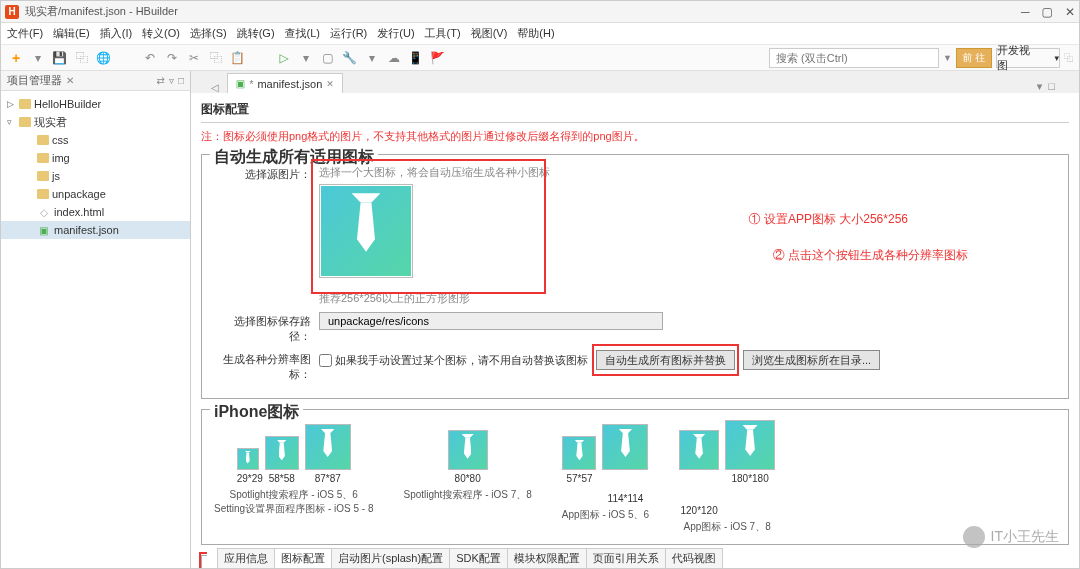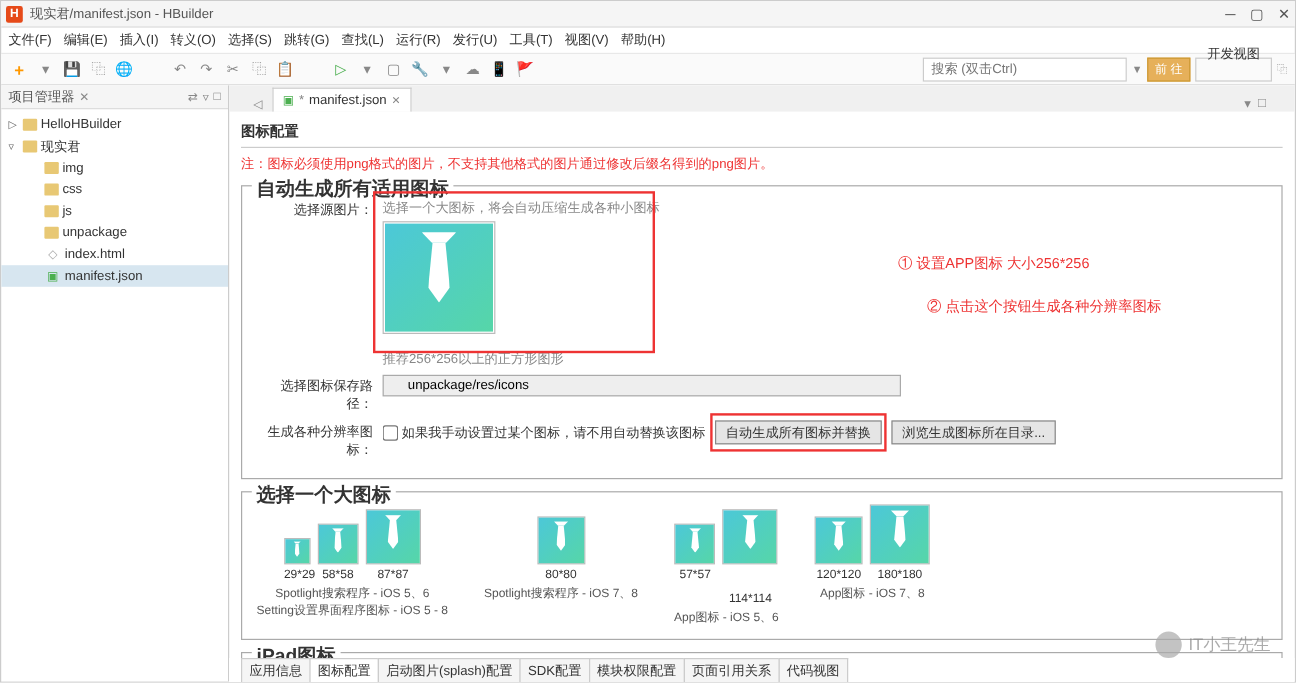--- a/index.html
+++ b/index.html
@@ -12,21 +12,21 @@
 .menubar { height: 22px; display: flex; align-items: center; padding: 0 6px; gap: 10px; font-size: 11px; color: #333; border-bottom: 1px solid #e8e8e8; }
 .menubar span { cursor: pointer; }
 .toolbar { height: 26px; display: flex; align-items: center; padding: 0 6px; gap: 4px; border-bottom: 1px solid #e0e0e0; background: #fafafa; }
 .tbtn { width: 18px; height: 18px; display: flex; align-items: center; justify-content: center; color: #888; cursor: pointer; }
 .tbtn.accent { color: #ff9800; font-size: 14px; font-weight: bold; }
 .tbtn.green { color: #4caf50; }
 .searchbox { margin-left: auto; display: flex; align-items: center; gap: 4px; }
 .searchbox input { width: 170px; height: 20px; border: 1px solid #ccc; padding: 0 6px; font-size: 11px; }
 .searchbox .dropdown { font-size: 9px; color: #888; }
 .searchbox .go { width: 36px; height: 20px; background: #e6b05a; border: 1px solid #cc9933; display: flex; align-items: center; justify-content: center; color: #fff; font-size: 10px; cursor: pointer; }
-.searchbox .dev-view { width: 64px; height: 20px; border: 1px solid #ccc; display: flex; align-items: center; justify-content: center; font-size: 11px; gap: 17px; cursor: pointer; flex-direction: column; }
+.searchbox .dev-view { width: 64px; height: 20px; border: 1px solid #ccc; display: flex; align-items: center; justify-content: center; font-size: 11px; gap: 17px; cursor: pointer; }
 .body { flex: 1; display: flex; overflow: hidden; }
 .sidebar { width: 190px; border-right: 1px solid #ccc; display: flex; flex-direction: column; }
 .panel-header { height: 20px; background: #f5f5f5; border-bottom: 1px solid #ddd; display: flex; align-items: center; padding: 0 6px; font-size: 11px; color: #555; }
 .panel-header .x { margin-left: 4px; color: #888; font-size: 10px; }
 .panel-header .spacer { flex: 1; }
 .panel-header .tool { margin-left: 4px; color: #888; font-size: 10px; }
 .tree { padding: 4px 0; font-size: 11px; }
 .tree-item { display: flex; align-items: center; height: 18px; padding: 0 4px; cursor: pointer; }
 .tree-item .arrow { width: 12px; font-size: 9px; color: #666; }
 .tree-item .icon { width: 14px; height: 14px; margin-right: 3px; display: flex; align-items: center; justify-content: center; font-size: 10px; }
@@ -48,32 +48,32 @@
 .row { display: flex; align-items: flex-start; margin-bottom: 6px; font-size: 11px; }
 .row-label { width: 105px; color: #333; padding-top: 2px; text-align: right; padding-right: 8px; }
 .row-body { flex: 1; }
 .hint { color: #888; }
 .app-icon-big { width: 94px; height: 94px; border: 1px solid #bbb; padding: 1px; }
 .tie-icon { width: 100%; height: 100%; background: linear-gradient(135deg, #4cc8d8 0%, #56d6a8 100%); display: flex; align-items: flex-start; justify-content: center; position: relative; overflow: hidden; }
 .tie-icon::before { content: ""; position: absolute; top: 8%; left: 34%; width: 32%; height: 10%; background: #fff; clip-path: polygon(0 0, 100% 0, 70% 100%, 30% 100%); }
 .tie-icon::after { content: ""; position: absolute; top: 18%; left: 40%; width: 20%; height: 55%; background: #fff; clip-path: polygon(20% 0, 80% 0, 100% 75%, 50% 100%, 0 75%); }
 .redbox { position: absolute; border: 2px solid #e33; pointer-events: none; }
 .red-anno { position: absolute; color: #e33; font-size: 12px; pointer-events: none; }
-.savepath { width: 432px; height: 18px; border: 1px solid #aaa; background: #eee; padding: 0 20px; font-size: 11px; }
+.savepath { width: 344px; height: 18px; border: 1px solid #aaa; background: #eee; padding: 0 8px; font-size: 11px; }
 .gen-row { display: flex; align-items: center; gap: 8px; font-size: 11px; flex-wrap: wrap; }
 .gen-row input[type=checkbox] { margin-right: 3px; }
 .btn { height: 20px; padding: 0 8px; border: 1px solid #888; background: #e5e5e5; font-size: 11px; display: flex; align-items: center; cursor: pointer; }
 .icon-grid { display: flex; gap: 30px; flex-wrap: wrap; align-items: flex-start; }
 .icon-group { display: flex; flex-direction: column; align-items: center; }
 .icon-group .thumbs { display: flex; align-items: flex-end; gap: 6px; height: 50px; margin-bottom: 3px; }
 .icon-group .labels { display: flex; gap: 6px; font-size: 10px; margin-bottom: 4px; }
 .icon-group .labels span { display: block; text-align: center; }
 .group-sub { font-size: 10px; color: #555; text-align: center; line-height: 1.4; }
 .thumb { border: 1px solid #bbb; }
-.bottom-tabs { position: absolute; left: 0; bottom: 0; right: 0; display: flex; font-size: 11px; background: #fff; padding-left: 10px; }
+.bottom-tabs { position: absolute; left: 16px; bottom: 0; right: 0; display: flex; font-size: 11px; background: #fff; padding-left: 10px; }
 .btab { border: 1px solid #ccc; border-bottom: none; padding: 2px 6px; background: #f5f5f5; margin-right: -1px; cursor: pointer; }
 .btab.active { background: #fff; border-top: 1px solid #ccc; }
 .watermark { position: absolute; right: 20px; bottom: 20px; color: #888; font-size: 14px; display: flex; align-items: center; gap: 6px; opacity: 0.7; pointer-events: none; }
 .watermark .wx { width: 22px; height: 22px; border-radius: 50%; background: #aaa; }
 </style>
 </head>
 <body>
 
 <div class="window">
   <div class="titlebar">
@@ -151,26 +151,26 @@
             <span>HelloHBuilder</span>
           </div>
           <div class="tree-item" style="padding-left: 6px;">
             <span class="arrow">▿</span>
             <span class="icon folder-icon" style="width: 12px; height: 10px;"></span>
             <span>现实君</span>
           </div>
           <div class="tree-item" style="padding-left: 24px;">
             <span class="arrow"></span>
             <span class="icon folder-icon" style="width: 12px; height: 10px;"></span>
+            <span>css</span>
+          </div>
+          <div class="tree-item" style="padding-left: 24px;">
+            <span class="arrow"></span>
+            <span class="icon folder-icon" style="width: 12px; height: 10px;"></span>
             <span>img</span>
-          </div>
-          <div class="tree-item" style="padding-left: 24px;">
-            <span class="arrow"></span>
-            <span class="icon folder-icon" style="width: 12px; height: 10px;"></span>
-            <span>css</span>
           </div>
           <div class="tree-item" style="padding-left: 24px;">
             <span class="arrow"></span>
             <span class="icon folder-icon" style="width: 12px; height: 10px;"></span>
             <span>js</span>
           </div>
           <div class="tree-item" style="padding-left: 24px;">
             <span class="arrow"></span>
             <span class="icon folder-icon" style="width: 12px; height: 10px;"></span>
             <span>unpackage</span>
@@ -239,21 +239,21 @@
               <div style="position:relative">
                 <div class="btn">自动生成所有图标并替换</div>
                 <div class="redbox" style="left:-4px;top:-6px;right:-4px;bottom:-6px"></div>
               </div>
               <div class="btn">浏览生成图标所在目录...</div>
             </div>
           </div>
         </div>
 
         <div class="section">
-          <div class="section-title">选择一个大图标</div>
+          <div class="section-title">iPhone图标</div>
           <div class="icon-grid" id="iphone-grid">
               <div class="icon-group">
                 <div class="thumbs">
                   <div class="thumb" style="width: 22px; height: 22px;">
                     <div class="tie-icon"></div>
                   </div>
                   <div class="thumb" style="width: 34px; height: 34px;">
                     <div class="tie-icon"></div>
                   </div>
                   <div class="thumb" style="width: 46px; height: 46px;">
@@ -296,21 +296,21 @@
               <div class="icon-group">
                 <div class="thumbs">
                   <div class="thumb" style="width: 40px; height: 40px;">
                     <div class="tie-icon"></div>
                   </div>
                   <div class="thumb" style="width: 50px; height: 50px;">
                     <div class="tie-icon"></div>
                   </div>
                 </div>
                 <div class="labels">
-                  <span style="width: 40px;">120*120</span>
+                  <span style="width: 40px; margin-top: 32px;">120*120</span>
                   <span style="width: 50px;">180*180</span>
                 </div>
                 <div class="group-sub">App图标 - iOS 7、8</div>
               </div>
             </div>
         </div>
 
         <div class="section" style="padding-bottom:0;margin-bottom:24px;">
           <div class="section-title">iPad图标</div>
           <div class="icon-grid" id="ipad-grid" style="overflow:hidden;height:40px;align-items:flex-start">

